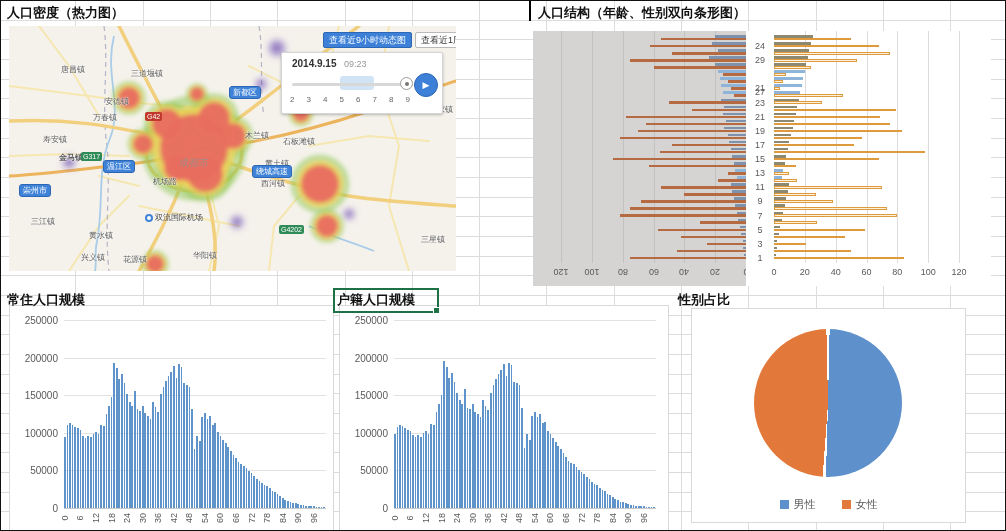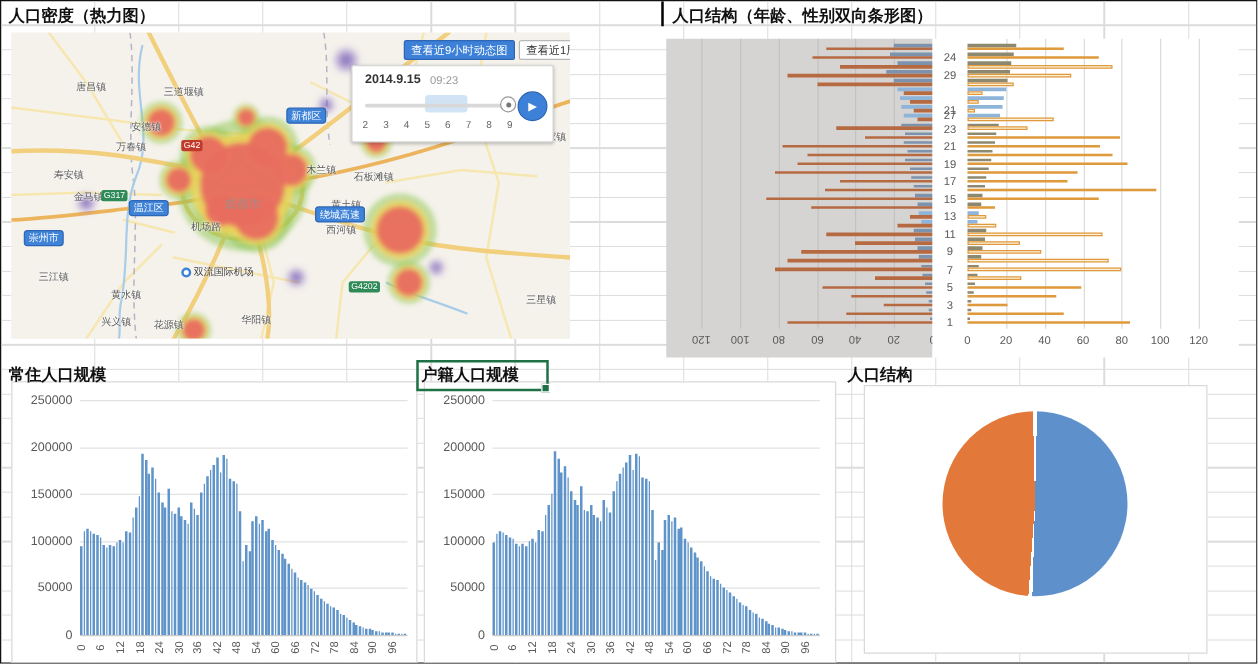--- a/index.html
+++ b/index.html
@@ -72,21 +72,21 @@
 <body>
 
 <div class="page">
   <div class="grid-bg"></div>
   <div class="cell-divider"></div>
 
   <div class="title" style="left:6px;top:3px;text-align:center;">人口密度（热力图）</div>
   <div class="title" style="left:537px;top:3px;">人口结构（年龄、性别双向条形图）</div>
   <div class="title" style="left:6px;top:290px;">常住人口规模</div>
   <div class="title" style="left:336px;top:290px;">户籍人口规模</div>
-  <div class="title" style="left:677px;top:290px;">人口结构</div>
+  <div class="title" style="left:677px;top:290px;">性别占比</div>
 
   <div class="map-panel">
     <svg viewBox="0 0 447 245" width="447" height="245">
       <defs>
         <filter id="soft" x="-50%" y="-50%" width="200%" height="200%">
             <feGaussianBlur stdDeviation="2"></feGaussianBlur>
           </filter>
         <filter id="soft2" x="-80%" y="-80%" width="260%" height="260%">
             <feGaussianBlur stdDeviation="3"></feGaussianBlur>
           </filter>
@@ -181,21 +181,21 @@
           <circle cx="188" cy="68" r="7" fill="rgba(232,109,95,0.95)"></circle>
         </g>
     </svg>
     <div class="map-overlay" id="map-overlay">
         <div class="t-label" style="left: 52px; top: 38px;">唐昌镇</div>
         <div class="t-label" style="left: 122px; top: 42px;">三道堰镇</div>
         <div class="t-label" style="left: 290px; top: 62px;">祥福镇</div>
         <div class="t-label" style="left: 96px; top: 70px;">安德镇</div>
         <div class="t-label" style="left: 34px; top: 108px;">寿安镇</div>
         <div class="t-label" style="left: 84px; top: 86px;">万春镇</div>
-        <div class="t-label" style="left: 50px; top: 126px;">金马镇</div>
+        <div class="t-label" style="left: 50px; top: 126px; font-weight: bold;">金马镇</div>
         <div class="t-label" style="left: 22px; top: 190px;">三江镇</div>
         <div class="t-label" style="left: 80px; top: 204px;">黄水镇</div>
         <div class="t-label" style="left: 72px; top: 226px;">兴义镇</div>
         <div class="t-label" style="left: 114px; top: 228px;">花源镇</div>
         <div class="t-label" style="left: 144px; top: 150px; text-align: right;">机场路</div>
         <div class="t-label" style="left: 184px; top: 224px;">华阳镇</div>
         <div class="t-label" style="left: 236px; top: 104px;">木兰镇</div>
         <div class="t-label" style="left: 274px; top: 110px;">石板滩镇</div>
         <div class="t-label" style="left: 256px; top: 132px;">黄土镇</div>
         <div class="t-label" style="left: 252px; top: 152px;">西河镇</div>
@@ -683,14 +683,24 @@
       <div class="h-xlbl" style="left: 278.315px; top: 207px;">90</div>
       <div class="h-xlbl" style="left: 293.88px; top: 207px;">96</div>
     </div>
 
   <div class="sel-box">
     <div class="sel-handle"></div>
   </div>
 
   <div class="pie-panel">
     <div class="pie" id="pie" style="background: conic-gradient(rgb(255, 255, 255) 0%, rgb(255, 255, 255) 0.35%, rgb(94, 144, 203) 0.35%, rgb(94, 144, 203) 50.45%, rgb(255, 255, 255) 50.45%, rgb(255, 255, 255) 51.15%, rgb(226, 121, 58) 51.15%, rgb(226, 121, 58) 99.65%, rgb(255, 255, 255) 99.65%, rgb(255, 255, 255) 100%);"></div>
+    <div class="legend" id="pie-legend">
+        <div class="item">
+          <div class="sq" style="background: rgb(94, 144, 203);"></div>
+          <div class="lbl">男性</div>
+        </div>
+        <div class="item">
+          <div class="sq" style="background: rgb(226, 121, 58);"></div>
+          <div class="lbl">女性</div>
+        </div>
+      </div>
   </div>
 </div>
 
 </body></html>

